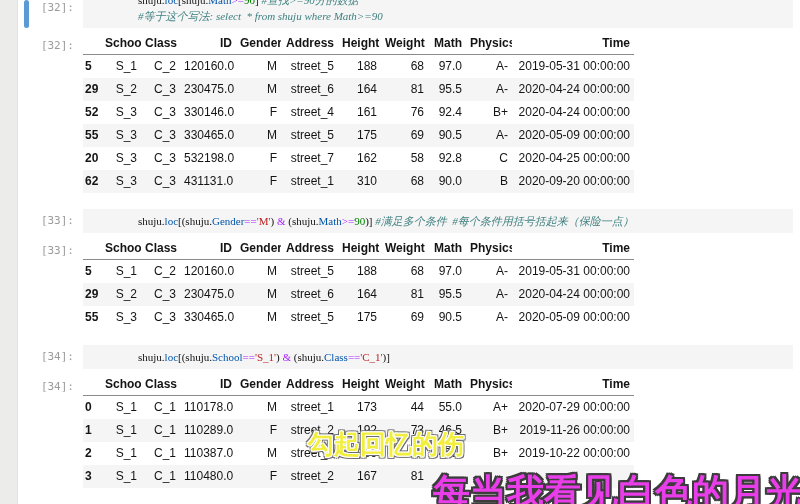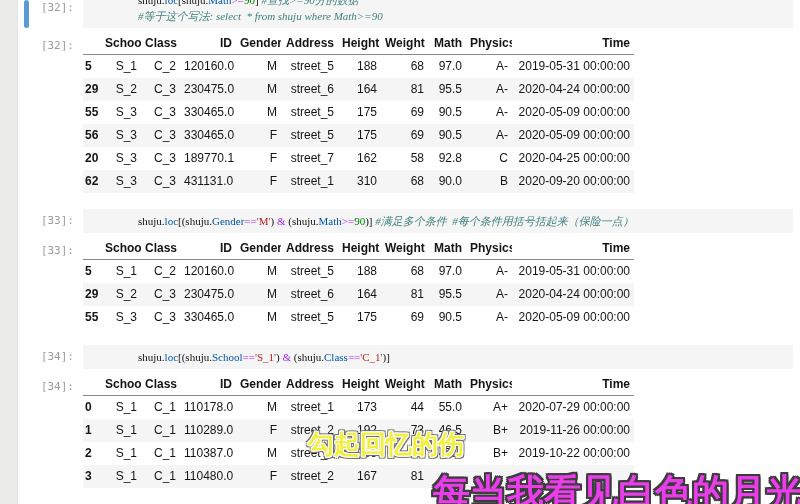--- a/index.html
+++ b/index.html
@@ -145,50 +145,50 @@
               <td>230475.0</td>
               <td>M</td>
               <td>street_6</td>
               <td>164</td>
               <td>81</td>
               <td>95.5</td>
               <td>A-</td>
               <td>2020-04-24 00:00:00</td>
             </tr>
             <tr>
+              <th>52</th>
+              <td>S_3</td>
+              <td>C_3</td>
+              <td>330146.0</td>
+              <td>F</td>
+              <td>street_4</td>
+              <td>161</td>
+              <td>76</td>
+              <td>92.4</td>
+              <td>B+</td>
+              <td>2020-04-24 00:00:00</td>
+            </tr>
+            <tr>
               <th>55</th>
               <td>S_3</td>
               <td>C_3</td>
               <td>330465.0</td>
               <td>M</td>
               <td>street_5</td>
               <td>175</td>
               <td>69</td>
               <td>90.5</td>
               <td>A-</td>
               <td>2020-05-09 00:00:00</td>
             </tr>
             <tr>
-              <th>56</th>
-              <td>S_3</td>
-              <td>C_3</td>
-              <td>330465.0</td>
-              <td>F</td>
-              <td>street_5</td>
-              <td>175</td>
-              <td>69</td>
-              <td>90.5</td>
-              <td>A-</td>
-              <td>2020-05-09 00:00:00</td>
-            </tr>
-            <tr>
               <th>20</th>
               <td>S_3</td>
               <td>C_3</td>
-              <td>189770.1</td>
+              <td>532198.0</td>
               <td>F</td>
               <td>street_7</td>
               <td>162</td>
               <td>58</td>
               <td>92.8</td>
               <td>C</td>
               <td>2020-04-25 00:00:00</td>
             </tr>
             <tr>
               <th>62</th>

